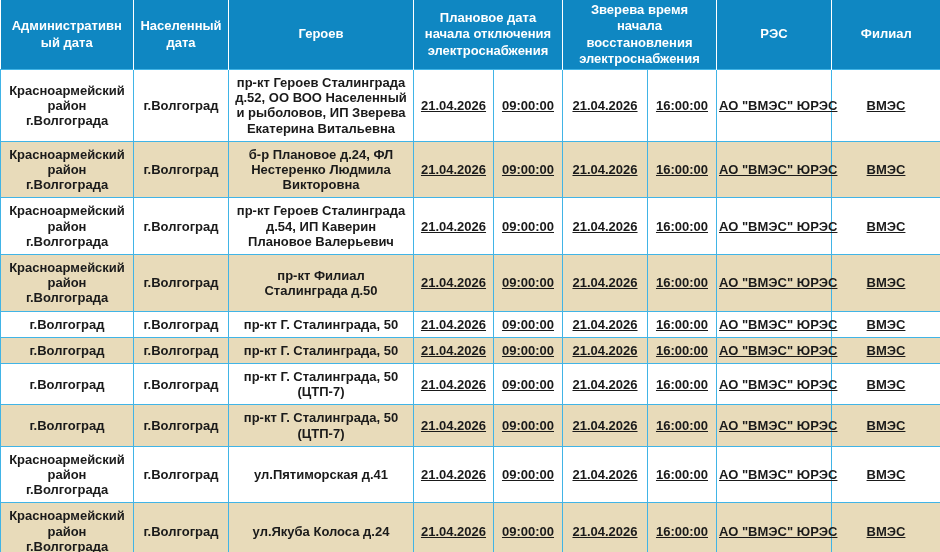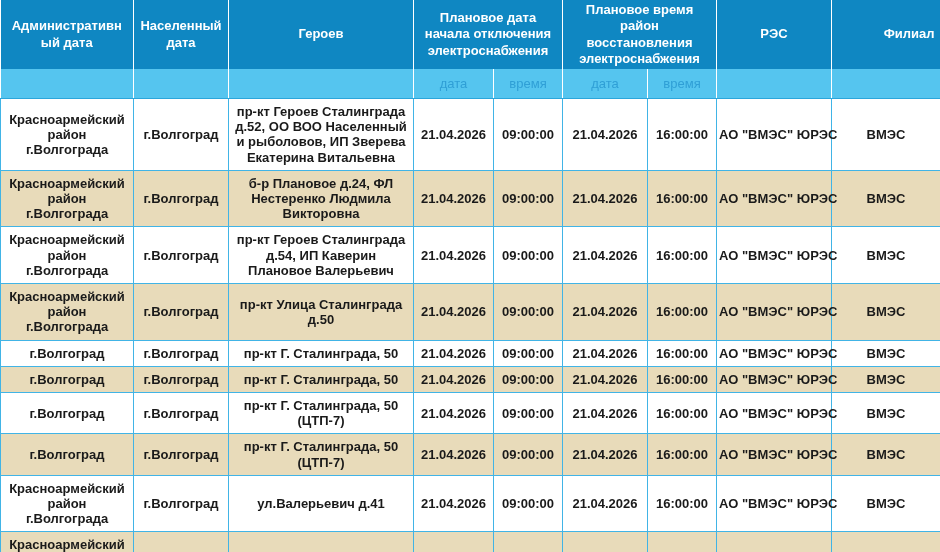--- a/index.html
+++ b/index.html
@@ -13,40 +13,40 @@
   table.outages th, table.outages td {
     text-align:center; vertical-align:middle; word-wrap:break-word;
   }
   
   thead tr.main th {
     background:#0f87c2; color:#ffffff;
     font-size:13px; font-weight:700; line-height:1.25;
     height:57px; padding:2px 6px;
     border-right:1px solid #ffffff;
   }
-  thead tr.main th:last-child { border-right:none;text-align:right; }
+  thead tr.main th:last-child { border-right:none; }
   
   thead tr.sub th {
     background:#55c5ef; color:#2f9fd6;
     font-size:13px; font-weight:400;
     height:27px; padding:1px 4px;
     border-right:1px solid #ffffff;
     border-bottom:1px solid #2ba6dc;
   }
   thead tr.sub th:last-child { border-right:none; }
   
   tbody td {
     border:1px solid #41b4e6;
     background:#ffffff;
     color:#1a1a1a;
     font-size:13px; font-weight:700; line-height:1.17;
     padding:5px 5px;
   }
   tbody tr.striped td { background:#e8dbba; }
-  tbody td.nowrap { white-space:nowrap; padding-left:2px; padding-right:2px; }
+  tbody td.nowrap { white-space:nowrap; padding-left:2px; padding-right:2px;text-decoration:underline; }
 </style>
 </head>
 <body>
 
 <div class="viewport">
   <table class="outages">
     <colgroup>
       <col style="width:133px">
         <col style="width:95px">
         <col style="width:185px">
@@ -56,34 +56,23 @@
       <col style="width:69px">
         <col style="width:115px">
         <col style="width:109px">
     </colgroup>
     <thead>
       <tr class="main">
         <th>Административный дата</th>
         <th>Населенный дата</th>
         <th>Героев</th>
         <th colspan="2">Плановое дата начала отключения электроснабжения</th>
-        <th colspan="2">Плановое время район восстановления электроснабжения</th>
+        <th colspan="2">Зверева время начала восстановления электроснабжения</th>
         <th>РЭС</th>
         <th>Филиал</th>
-      </tr>
-      <tr class="sub">
-        <th></th>
-        <th></th>
-        <th></th>
-        <th>дата</th>
-        <th>время</th>
-        <th>дата</th>
-        <th>время</th>
-        <th></th>
-        <th></th>
       </tr>
     </thead>
     <tbody>
         <tr>
           <td>Красноармейский район г.Волгограда</td>
           <td>г.Волгоград</td>
           <td>пр-кт Героев Сталинграда д.52, ОО ВОО Населенный и рыболовов, ИП Зверева Екатерина Витальевна</td>
           <td class="nowrap">21.04.2026</td>
           <td class="nowrap">09:00:00</td>
           <td class="nowrap">21.04.2026</td>
@@ -109,21 +98,21 @@
           <td class="nowrap">21.04.2026</td>
           <td class="nowrap">09:00:00</td>
           <td class="nowrap">21.04.2026</td>
           <td class="nowrap">16:00:00</td>
           <td class="nowrap">АО "ВМЭС" ЮРЭС</td>
           <td class="nowrap">ВМЭС</td>
         </tr>
         <tr class="striped">
           <td>Красноармейский район г.Волгограда</td>
           <td>г.Волгоград</td>
-          <td>пр-кт Улица Сталинграда д.50</td>
+          <td>пр-кт Филиал Сталинграда д.50</td>
           <td class="nowrap">21.04.2026</td>
           <td class="nowrap">09:00:00</td>
           <td class="nowrap">21.04.2026</td>
           <td class="nowrap">16:00:00</td>
           <td class="nowrap">АО "ВМЭС" ЮРЭС</td>
           <td class="nowrap">ВМЭС</td>
         </tr>
         <tr>
           <td>г.Волгоград</td>
           <td>г.Волгоград</td>
@@ -164,21 +153,21 @@
           <td class="nowrap">21.04.2026</td>
           <td class="nowrap">09:00:00</td>
           <td class="nowrap">21.04.2026</td>
           <td class="nowrap">16:00:00</td>
           <td class="nowrap">АО "ВМЭС" ЮРЭС</td>
           <td class="nowrap">ВМЭС</td>
         </tr>
         <tr>
           <td>Красноармейский район г.Волгограда</td>
           <td>г.Волгоград</td>
-          <td>ул.Валерьевич д.41</td>
+          <td>ул.Пятиморская д.41</td>
           <td class="nowrap">21.04.2026</td>
           <td class="nowrap">09:00:00</td>
           <td class="nowrap">21.04.2026</td>
           <td class="nowrap">16:00:00</td>
           <td class="nowrap">АО "ВМЭС" ЮРЭС</td>
           <td class="nowrap">ВМЭС</td>
         </tr>
         <tr class="striped">
           <td>Красноармейский район г.Волгограда</td>
           <td>г.Волгоград</td>

